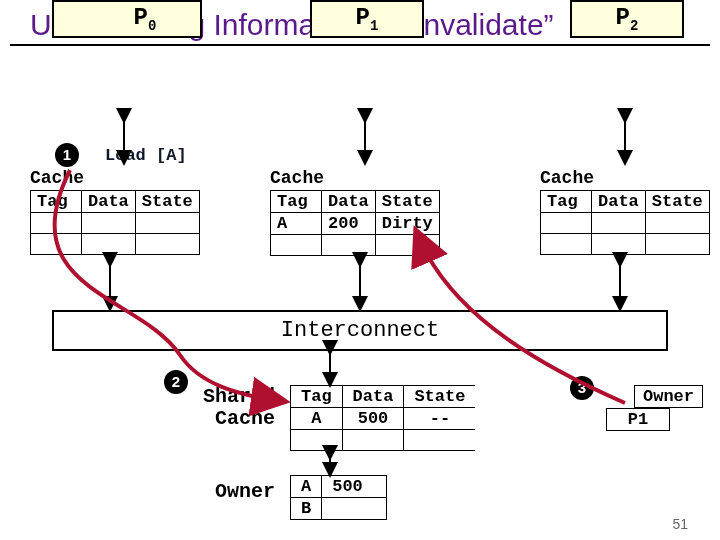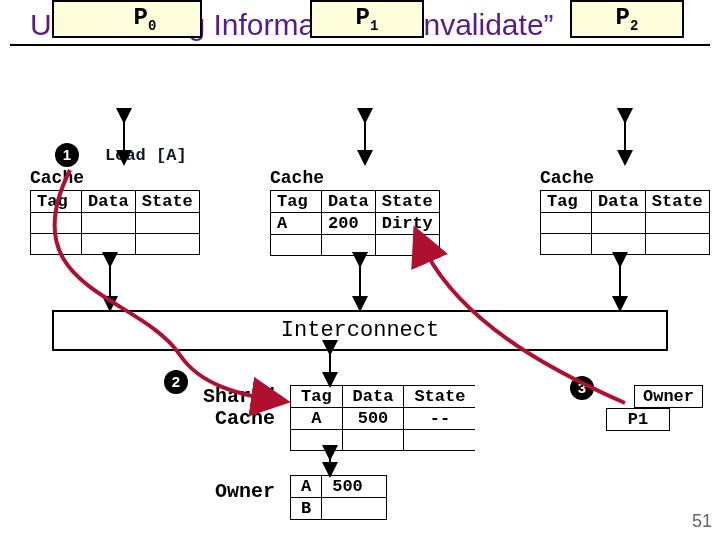--- a/index.html
+++ b/index.html
@@ -134,23 +134,23 @@
   }
   table.memory td {
     border: 1.5px solid #000;
     padding: 1px 10px;
     font-weight: bold;
     height: 18px;
   }
 
   .slide-num {
     position: absolute;
-    right: 8px;
+    right: 32px;
     bottom: 8px;
-    font-size: 18px;
+    font-size: 14px;
     color: #666;
   }
 
   svg.overlay {
     position: absolute;
     top: 0; left: 0;
     width: 720px; height: 540px;
     pointer-events: none;
   }
   .arrow { stroke: #000; stroke-width: 2; }

